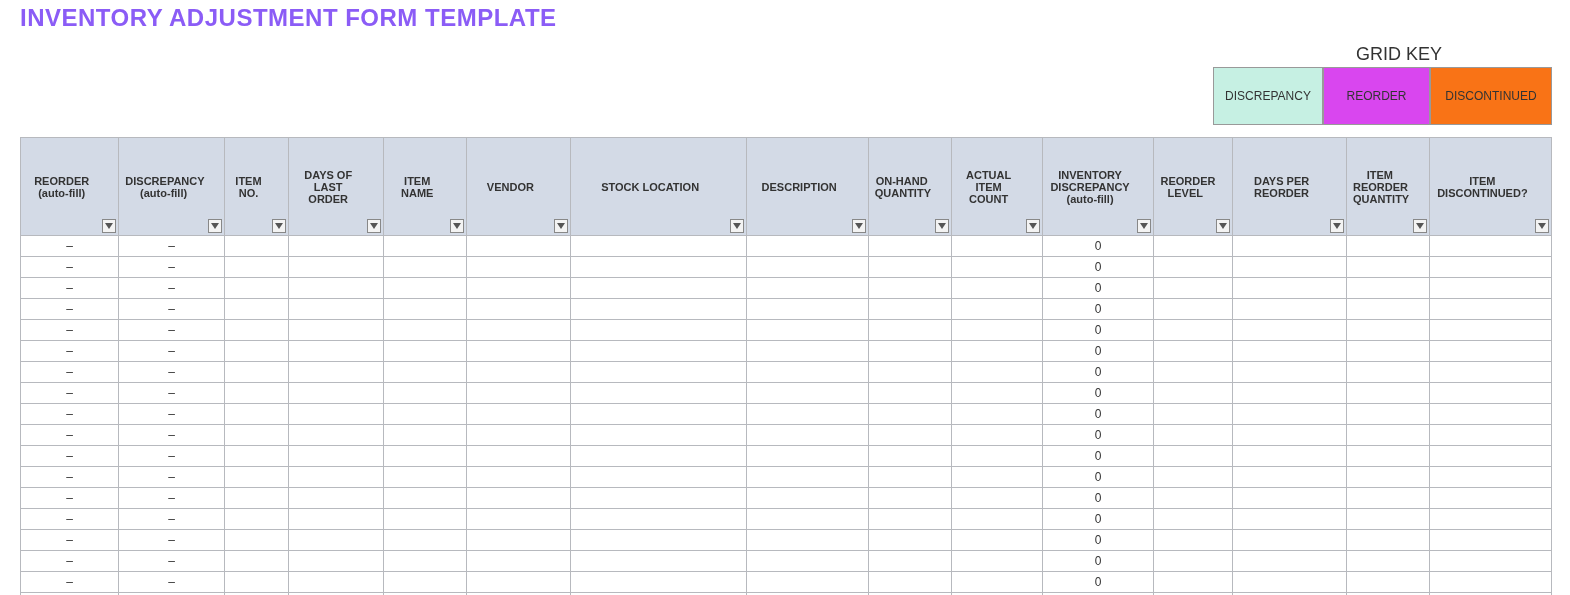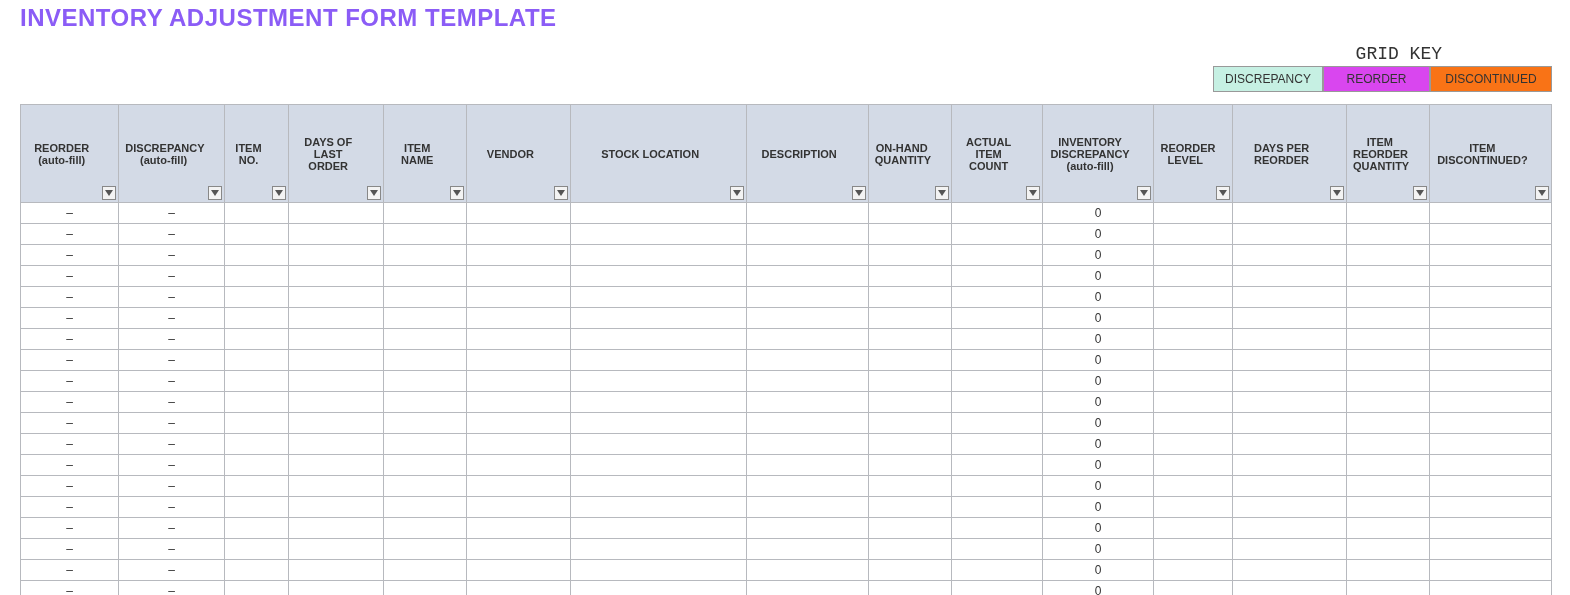--- a/index.html
+++ b/index.html
@@ -17,35 +17,35 @@
     letter-spacing: 0.5px;
     color: #8b5cf6;
     padding: 4px 0 0 20px;
   }
   .legend-area {
     text-align: right;
     padding-right: 18px;
     margin-top: 12px;
   }
   .legend-title {
-    font-family: Liberation Mono, monospace;
+    font-family: Liberation Sans, sans-serif;
     font-size: 18px;
     color: #333;
     padding-right: 110px;
   }
   .legend-row {
     display: inline-flex;
     margin-top: 2px;
     border-collapse: collapse;
   }
   .legend-cell {
     font-family: "Century Gothic", "Trebuchet MS", Arial, sans-serif;
     font-size: 12px;
     text-align: center;
-    padding: 5px 0;
+    padding: 21px 0;
     border: 1px solid #999;
     color: #333;
   }
   .legend-discrepancy { background: #c6f0e3; width: 110px; }
   .legend-reorder     { background: #d946ef; width: 107px; }
   .legend-discontinued{ background: #f97316; width: 122px; }
   .table-wrap {
     padding: 12px 18px 0 20px;
   }
   table.grid {

